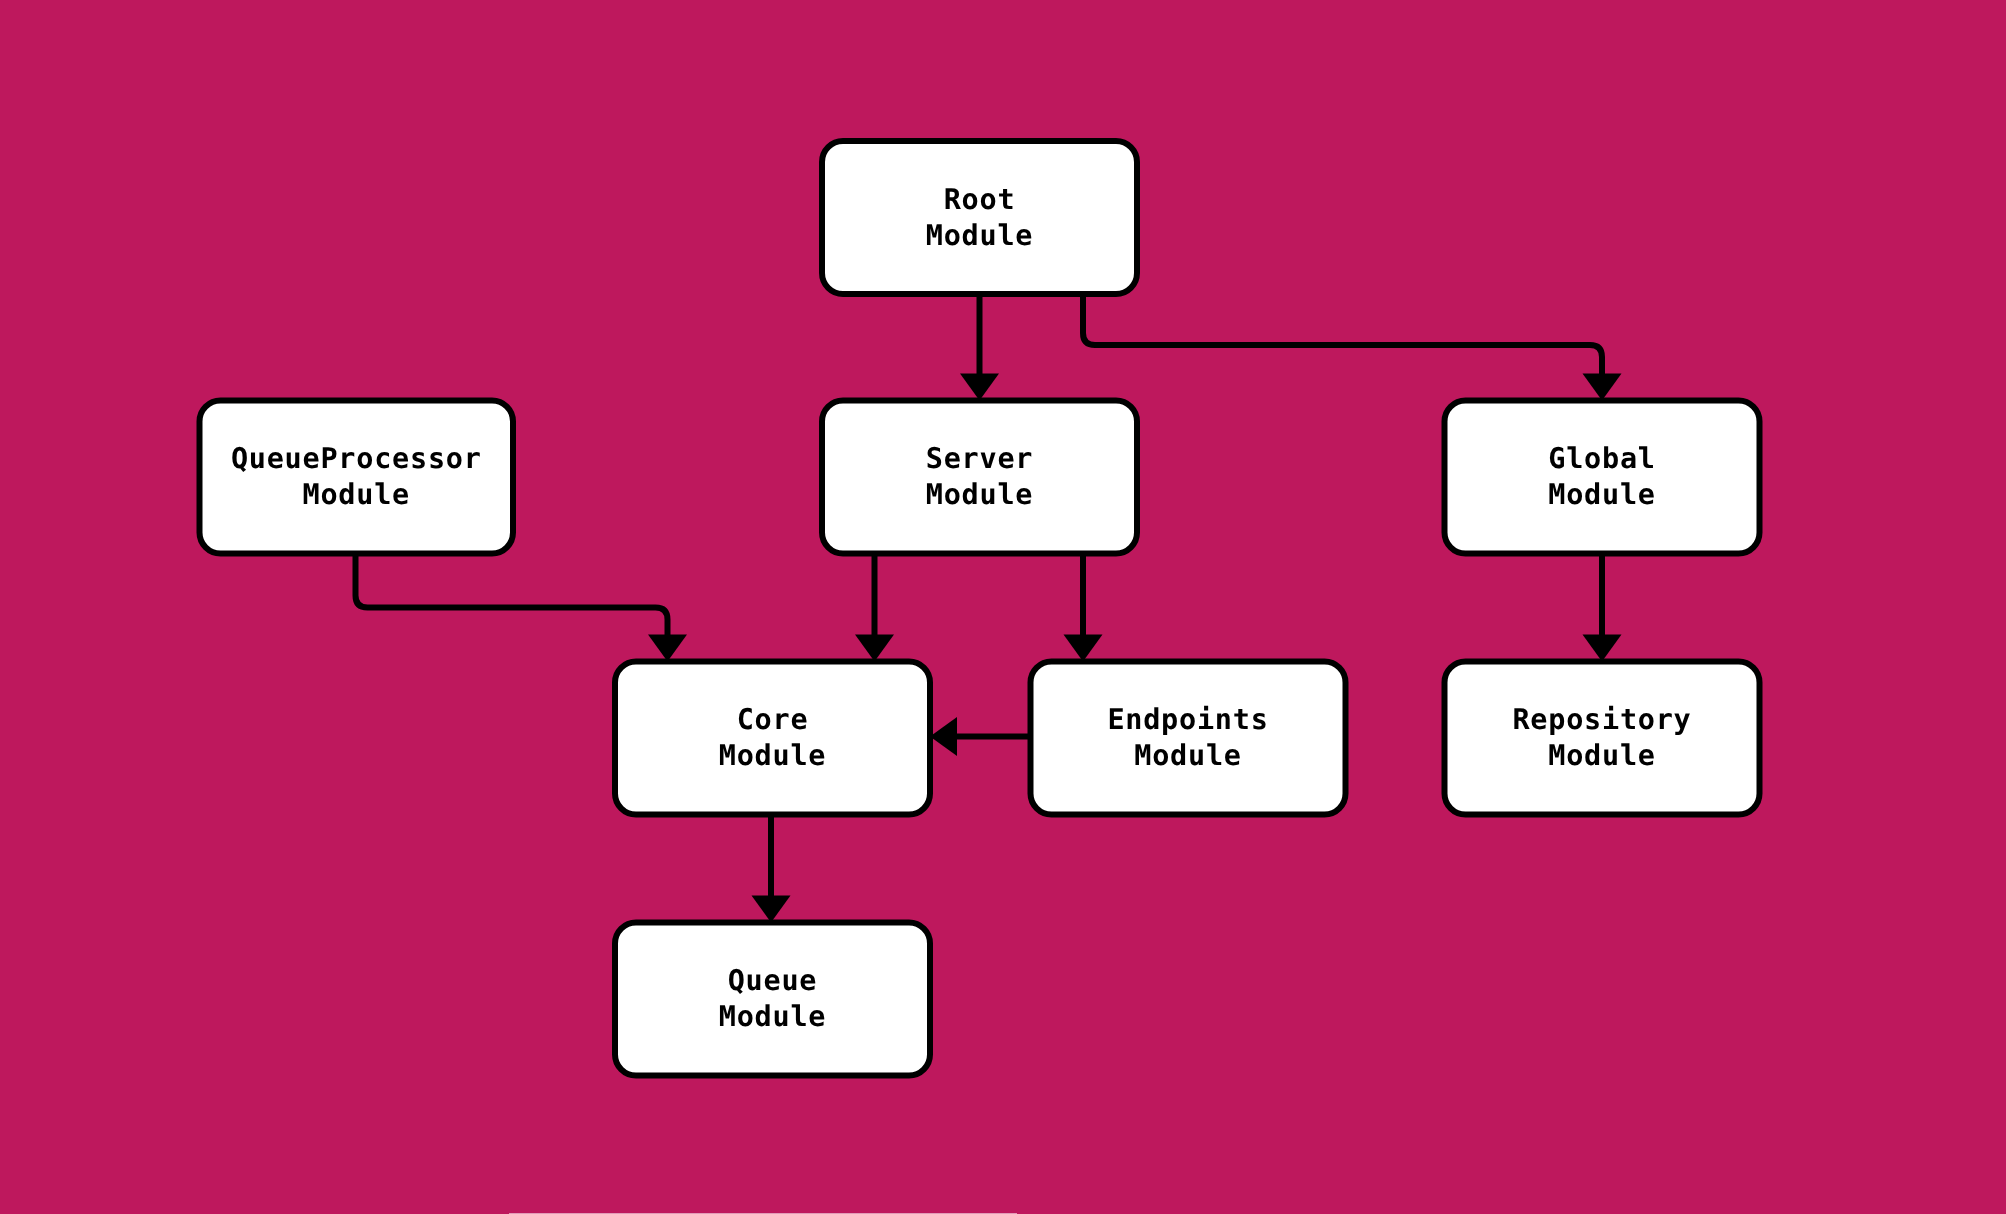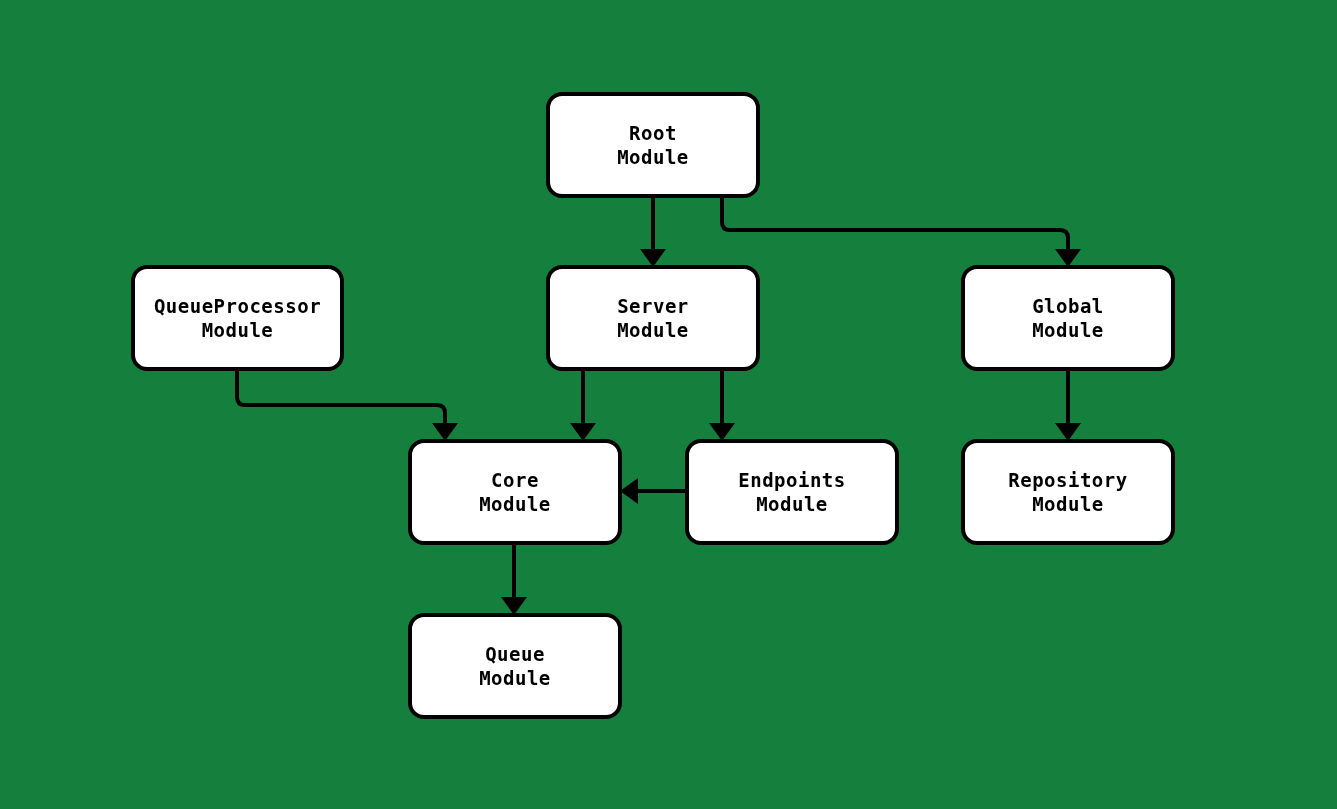--- a/index.html
+++ b/index.html
@@ -10,21 +10,21 @@
   body {
     width: 1337px;
     height: 809px;
     overflow: hidden;
     font-family: "DejaVu Sans Mono", "Liberation Mono", monospace;
   }
   #diagram-root {
     position: relative;
     width: 1337px;
     height: 809px;
-    background: #15803d;
+    background: #be185d;
   }
   svg.diagram-canvas {
     position: absolute;
     top: 0;
     left: 0;
     width: 1337px;
     height: 809px;
     display: block;
   }
   .node-box {

